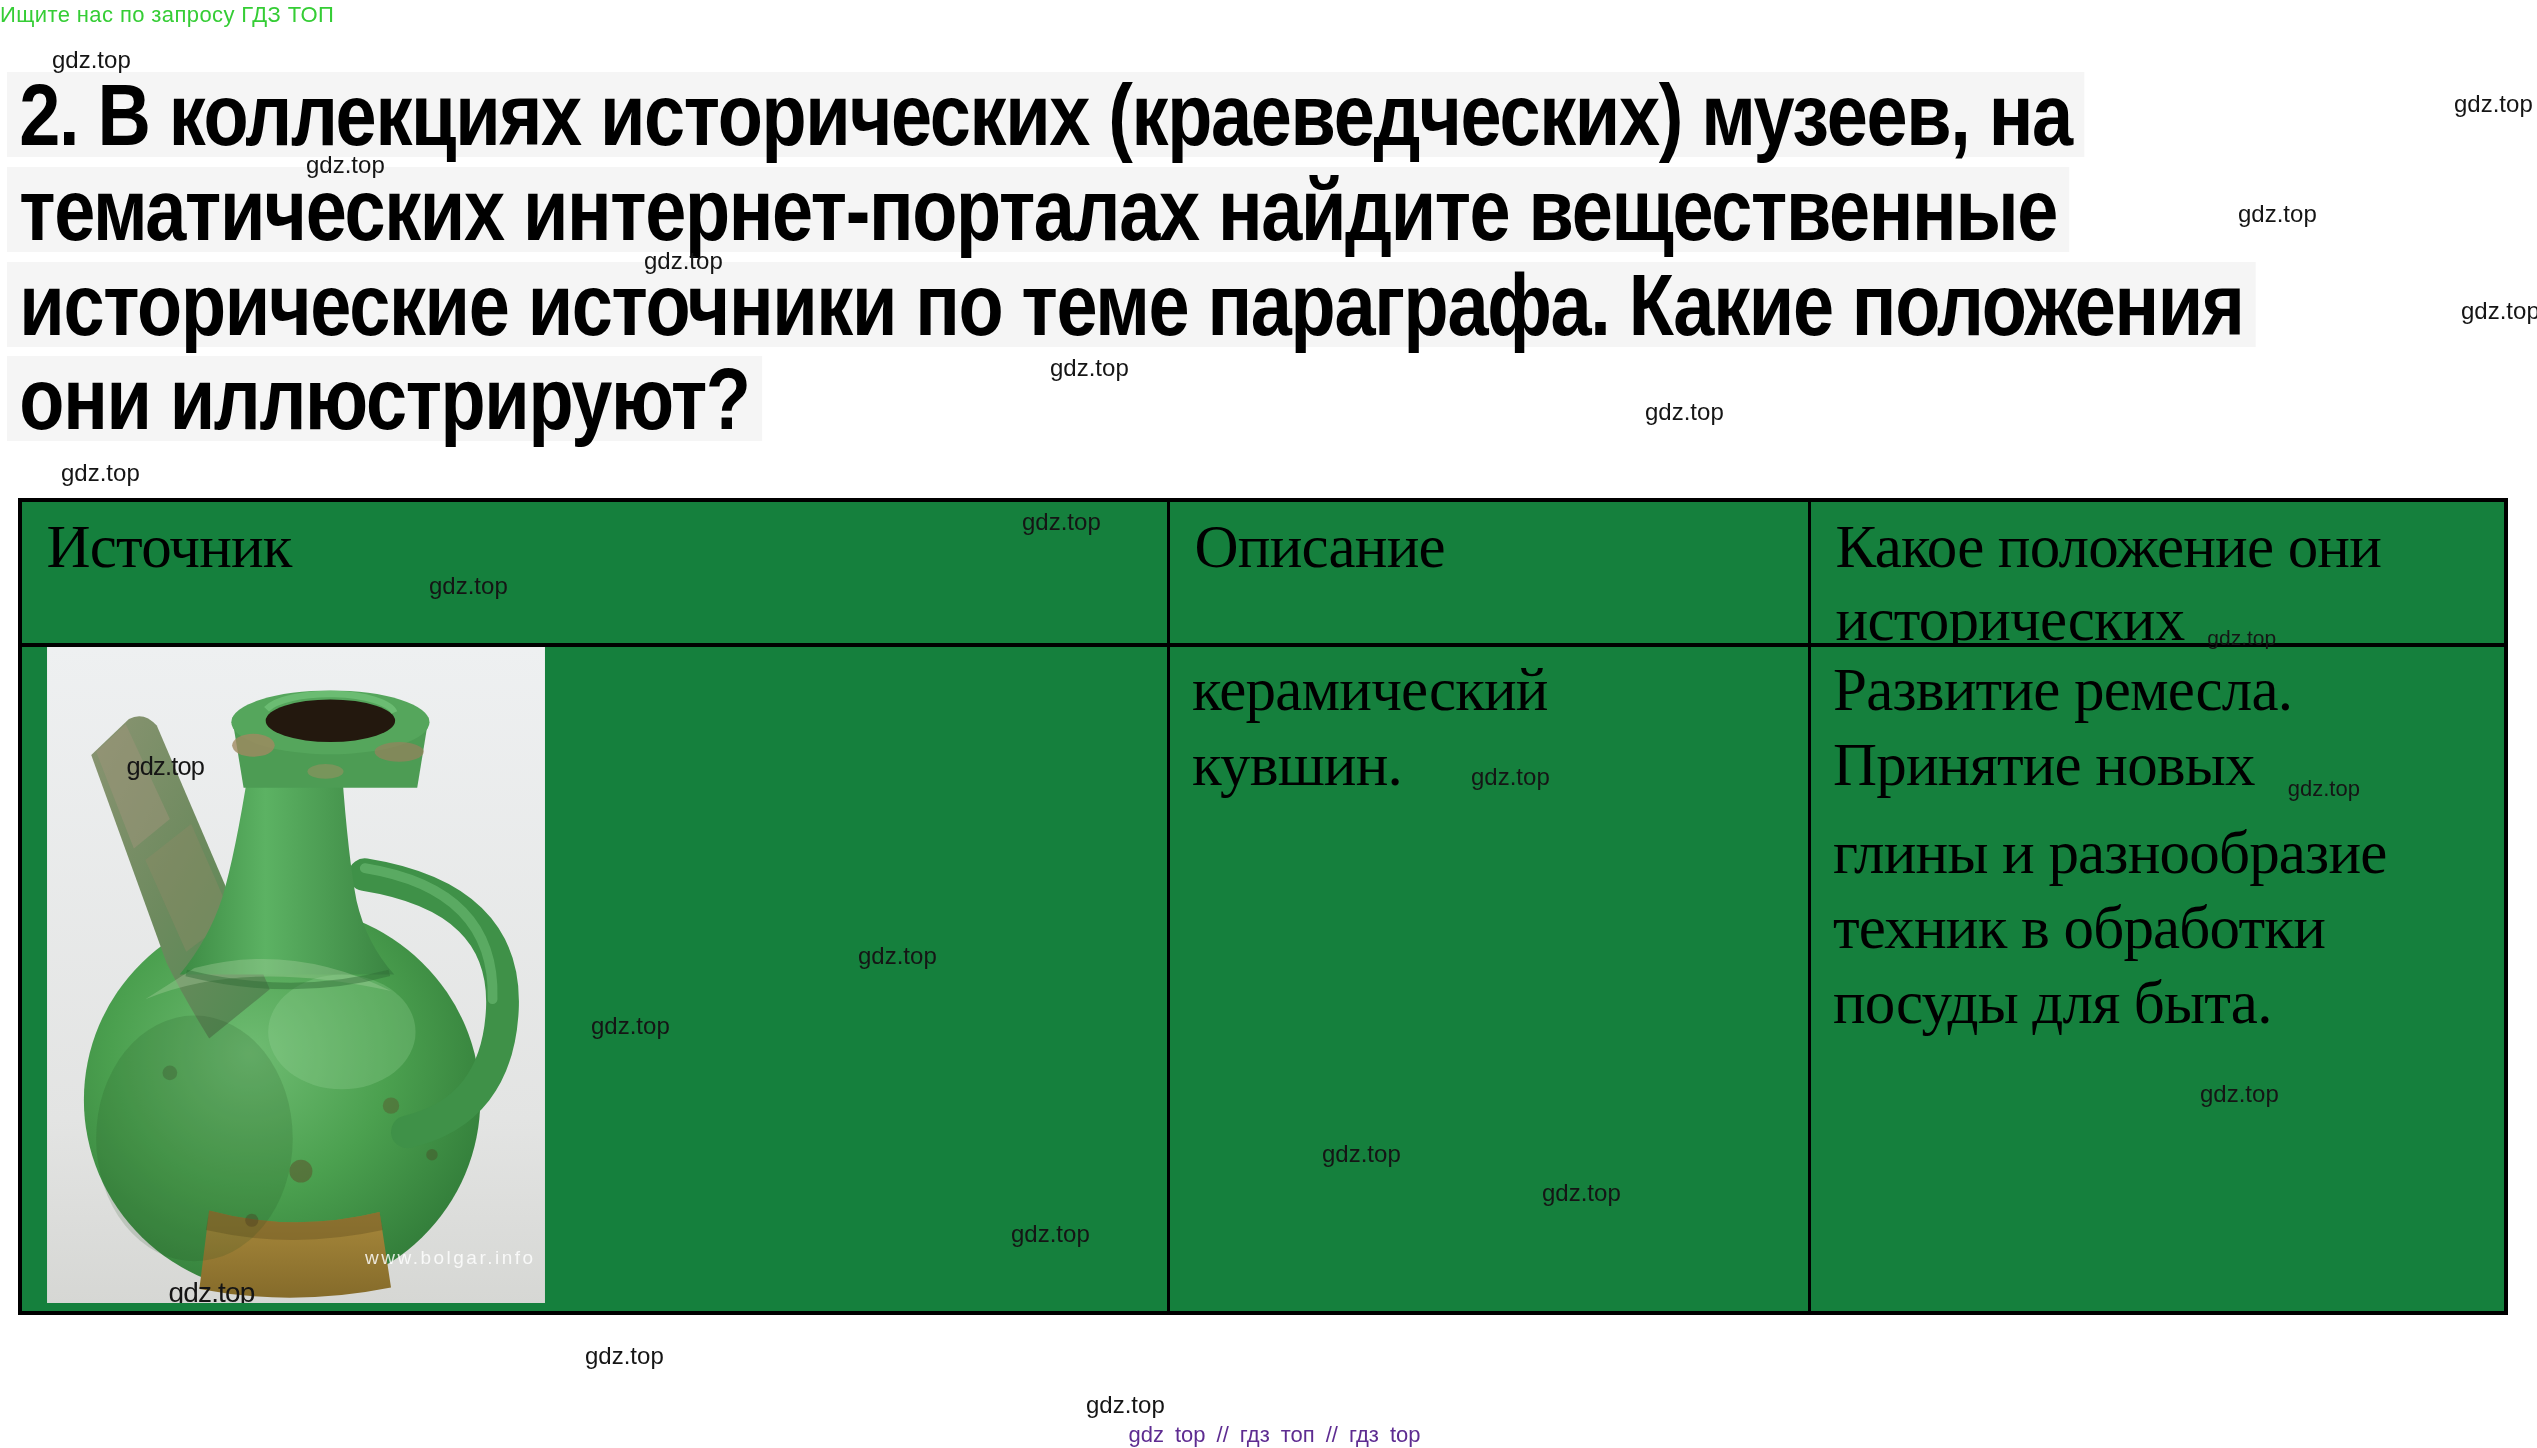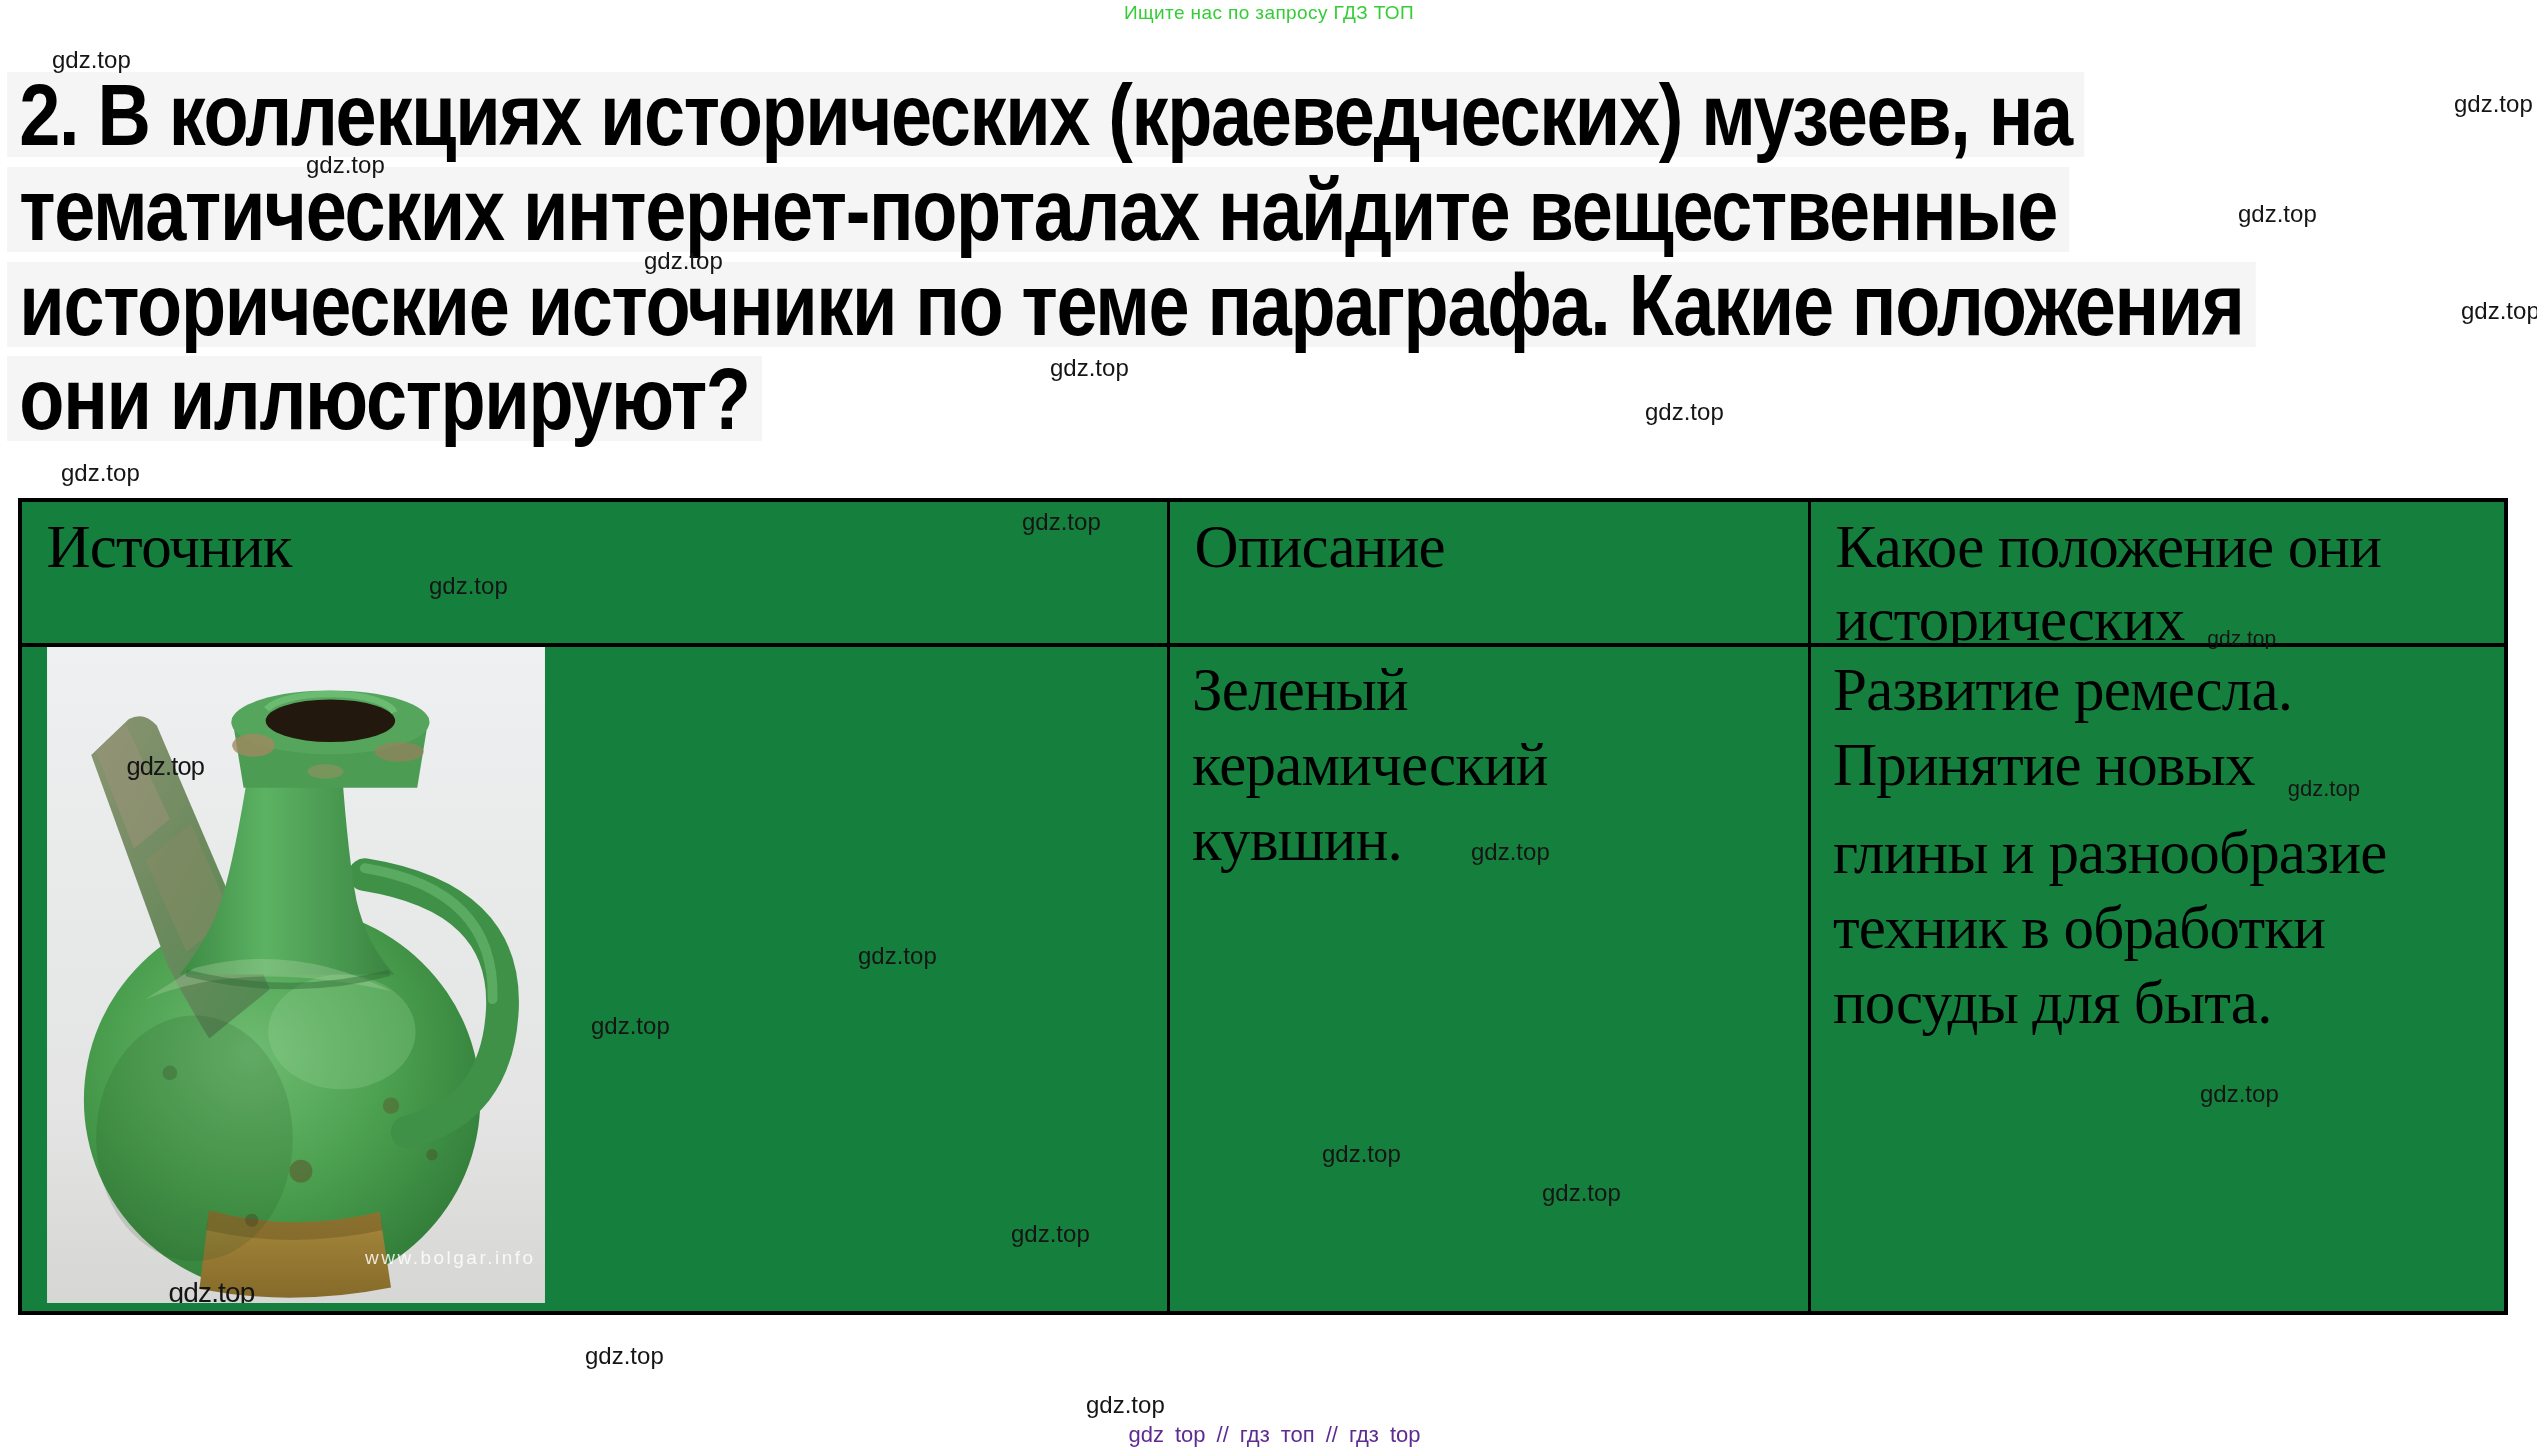--- a/index.html
+++ b/index.html
@@ -2,22 +2,22 @@
 <html style="font-size:13px"><head>
 <meta charset="utf-8">
 <style>
   html,body{margin:0;padding:0;}
   body{
     width:2538px;height:1449px;position:relative;background:#ffffff;
     font-family:"Liberation Sans", sans-serif;overflow:hidden;color:#000;
   }
   
   .promo{
-    position:absolute;top:1.6px;left:0;right:0;text-align:center;
-    font-size:19px;color:#35cd35;letter-spacing:0.4px;
+    position:absolute;top:1.6px;left:0;right:0;
+    font-size:22px;color:#35cd35;letter-spacing:0.4px;
   }
   
   .wm{
     position:absolute;color:#151515;font-size:24px;white-space:nowrap;
     font-family:"Liberation Sans", sans-serif;z-index:6;
   }
   .wm-inline{
     position:relative;display:inline-block;color:#151515;
     font-family:"Liberation Sans", sans-serif;font-weight:normal;
     font-size:24px;letter-spacing:0;z-index:6;
@@ -143,21 +143,20 @@
         <circle cx="150" cy="520" r="9" fill="#3f5a32" opacity="0.4"></circle>
         <path d="M170,398 Q300,430 418,398" stroke="#2f6b36" stroke-width="8" fill="none" opacity="0.45"></path>
       </svg>
       <div class="wm photo-wm1">gdz.top</div>
       <div class="wm photo-wm2">gdz.top</div>
       <div class="bolgar">www.bolgar.info</div>
     </div>
   </div>
 
   <div class="cell td c2">
-    <div><span>Зеленый</span></div>
     <div><span>керамический</span></div>
     <div><span>кувшин.</span><span class="wm-inline wm-desc">gdz.top</span></div>
   </div>
 
   <div class="cell td c3">
     <div><span>Развитие ремесла.</span></div>
     <div><span>Принятие новых</span><span class="wm-inline wm-low">gdz.top</span></div>
     <div><span>глины и разнообразие</span></div>
     <div><span>техник в обработки</span></div>
     <div><span>посуды для быта.</span></div>

